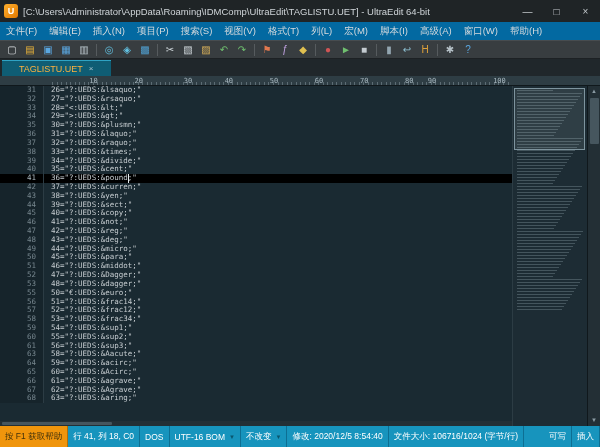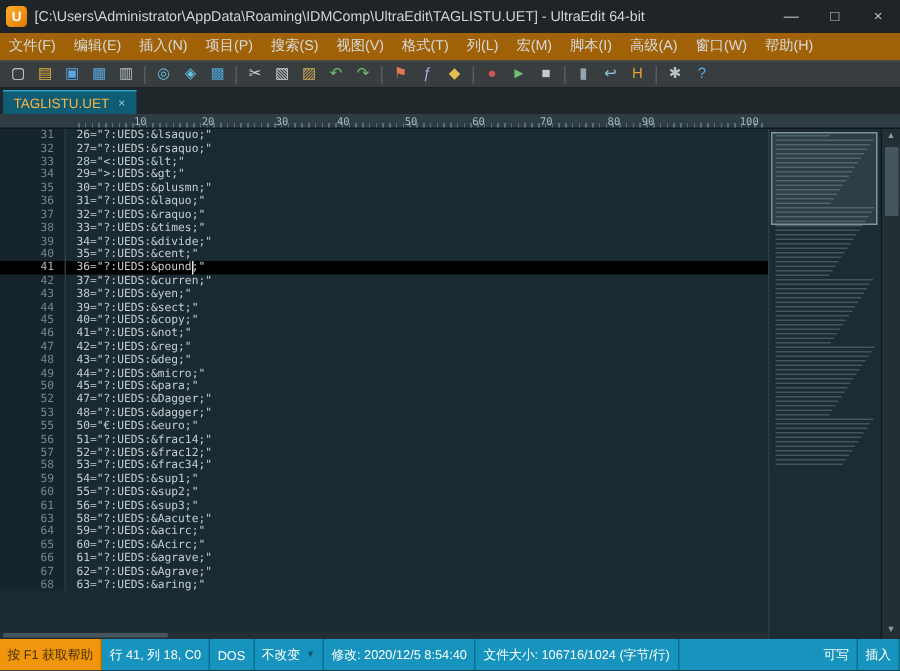--- a/index.html
+++ b/index.html
@@ -7,31 +7,31 @@
   body{font-family:"Liberation Sans",sans-serif;background:#141a1e;}
   .app{width:600px;height:447px;display:flex;flex-direction:column;background:#262b2e;}
 
   
   .titlebar{height:22px;background:#1f2426;display:flex;align-items:center;color:#cfd4d8;font-size:9.5px;flex:none;}
   .app-icon{width:14px;height:14px;margin:0 5px 0 4px;background:linear-gradient(135deg,#ffb02e,#e07800);border-radius:3px;color:#fff;font-weight:bold;font-size:9px;display:flex;align-items:center;justify-content:center;flex:none;}
   .title-text{flex:1;white-space:nowrap;overflow:hidden;}
   .win-btn{width:29px;height:22px;display:flex;align-items:center;justify-content:center;color:#c2c7cb;font-size:10px;flex:none;}
 
   
-  .menubar{height:18px;background:#a16207;display:flex;font-size:9.5px;color:#d6dadd;flex:none;}
+  .menubar{height:18px;background:#0369a1;display:flex;font-size:9.5px;color:#d6dadd;flex:none;}
   .menu-item{padding:0 6px;height:18px;line-height:18px;white-space:nowrap;}
 
   
   .toolbar{height:19px;background:#383d40;border-top:1px solid #474c4f;border-bottom:1px solid #1d2124;display:flex;align-items:center;padding-left:3px;flex:none;}
   .tb-icon{width:18px;height:17px;display:flex;align-items:center;justify-content:center;font-size:10px;line-height:1;}
   .tb-sep{width:1px;height:12px;background:#565b5e;margin:0 3px;flex:none;}
 
   
   .tabbar{height:17px;background:#20272b;display:flex;align-items:flex-end;flex:none;}
-  .tab{height:16px;margin-left:2px;padding:0 7px;background:#0f5d74;border-top:1px solid #2fa3c4;color:var(--tab-text,#ffb23e);font-size:9px;display:flex;align-items:center;gap:6px;white-space:nowrap;}
+  .tab{height:16px;margin-left:2px;padding:0 17px;background:#0f5d74;border-top:1px solid #2fa3c4;color:var(--tab-text,#ffb23e);font-size:9px;display:flex;align-items:center;gap:6px;white-space:nowrap;}
   .tab-close{color:#a9c3cd;font-size:8px;}
 
   
   .ruler{height:10px;background:#2e3d44;border-bottom:1px solid #10181c;position:relative;font:7px "DejaVu Sans Mono",monospace;color:#a8b8c0;flex:none;}
   .ruler-num{position:absolute;top:1px;transform:translateX(-50%);}
   .ruler-ticks{position:absolute;left:52px;right:88px;bottom:0;height:3px;background:repeating-linear-gradient(to right,#5c6c74 0 1px,transparent 1px 4.51px);}
 
   
   .editor-wrap{flex:1;display:flex;background:var(--editor-bg,#1a2a32);position:relative;min-height:0;}
   .code{flex:1;position:relative;font:7.5px/8.82px "DejaVu Sans Mono",monospace;overflow:hidden;}
@@ -162,20 +162,21 @@
         <div class="ed-row current"><span class="gutter">41</span><span class="ltext">36="?:UEDS:&amp;pound;"</span><span class="caret"></span></div>
         <div class="ed-row"><span class="gutter">42</span><span class="ltext">37="?:UEDS:&amp;curren;"</span></div>
         <div class="ed-row"><span class="gutter">43</span><span class="ltext">38="?:UEDS:&amp;yen;"</span></div>
         <div class="ed-row"><span class="gutter">44</span><span class="ltext">39="?:UEDS:&amp;sect;"</span></div>
         <div class="ed-row"><span class="gutter">45</span><span class="ltext">40="?:UEDS:&amp;copy;"</span></div>
         <div class="ed-row"><span class="gutter">46</span><span class="ltext">41="?:UEDS:&amp;not;"</span></div>
         <div class="ed-row"><span class="gutter">47</span><span class="ltext">42="?:UEDS:&amp;reg;"</span></div>
         <div class="ed-row"><span class="gutter">48</span><span class="ltext">43="?:UEDS:&amp;deg;"</span></div>
         <div class="ed-row"><span class="gutter">49</span><span class="ltext">44="?:UEDS:&amp;micro;"</span></div>
         <div class="ed-row"><span class="gutter">50</span><span class="ltext">45="?:UEDS:&amp;para;"</span></div>
+        <div class="ed-row"><span class="gutter">51</span><span class="ltext">46="?:UEDS:&amp;middot;"</span></div>
         <div class="ed-row"><span class="gutter">52</span><span class="ltext">47="?:UEDS:&amp;Dagger;"</span></div>
         <div class="ed-row"><span class="gutter">53</span><span class="ltext">48="?:UEDS:&amp;dagger;"</span></div>
         <div class="ed-row"><span class="gutter">55</span><span class="ltext">50="€:UEDS:&amp;euro;"</span></div>
         <div class="ed-row"><span class="gutter">56</span><span class="ltext">51="?:UEDS:&amp;frac14;"</span></div>
         <div class="ed-row"><span class="gutter">57</span><span class="ltext">52="?:UEDS:&amp;frac12;"</span></div>
         <div class="ed-row"><span class="gutter">58</span><span class="ltext">53="?:UEDS:&amp;frac34;"</span></div>
         <div class="ed-row"><span class="gutter">59</span><span class="ltext">54="?:UEDS:&amp;sup1;"</span></div>
         <div class="ed-row"><span class="gutter">60</span><span class="ltext">55="?:UEDS:&amp;sup2;"</span></div>
         <div class="ed-row"><span class="gutter">61</span><span class="ltext">56="?:UEDS:&amp;sup3;"</span></div>
         <div class="ed-row"><span class="gutter">63</span><span class="ltext">58="?:UEDS:&amp;Aacute;"</span></div>
@@ -273,20 +274,24 @@
       <div class="vs-spacer"></div>
       <div class="vs-arrow">▼</div>
     </div>
   </div>
 
   <div class="statusbar">
     <div class="sb-seg sb-help">按 F1 获取帮助</div>
     <div class="sb-seg">行 41, 列 18, C0</div>
     <div class="sb-seg">DOS</div>
     <div class="sb-seg">
+      <span>UTF-16 BOM</span>
+      <span class="sb-arrow">▼</span>
+    </div>
+    <div class="sb-seg">
       <span>不改变</span>
       <span class="sb-arrow">▼</span>
     </div>
     <div class="sb-seg">修改: 2020/12/5 8:54:40</div>
     <div class="sb-seg">文件大小: 106716/1024 (字节/行)</div>
     <div class="sb-seg sb-spacer"></div>
     <div class="sb-seg">可写</div>
     <div class="sb-seg">插入</div>
   </div>
 

